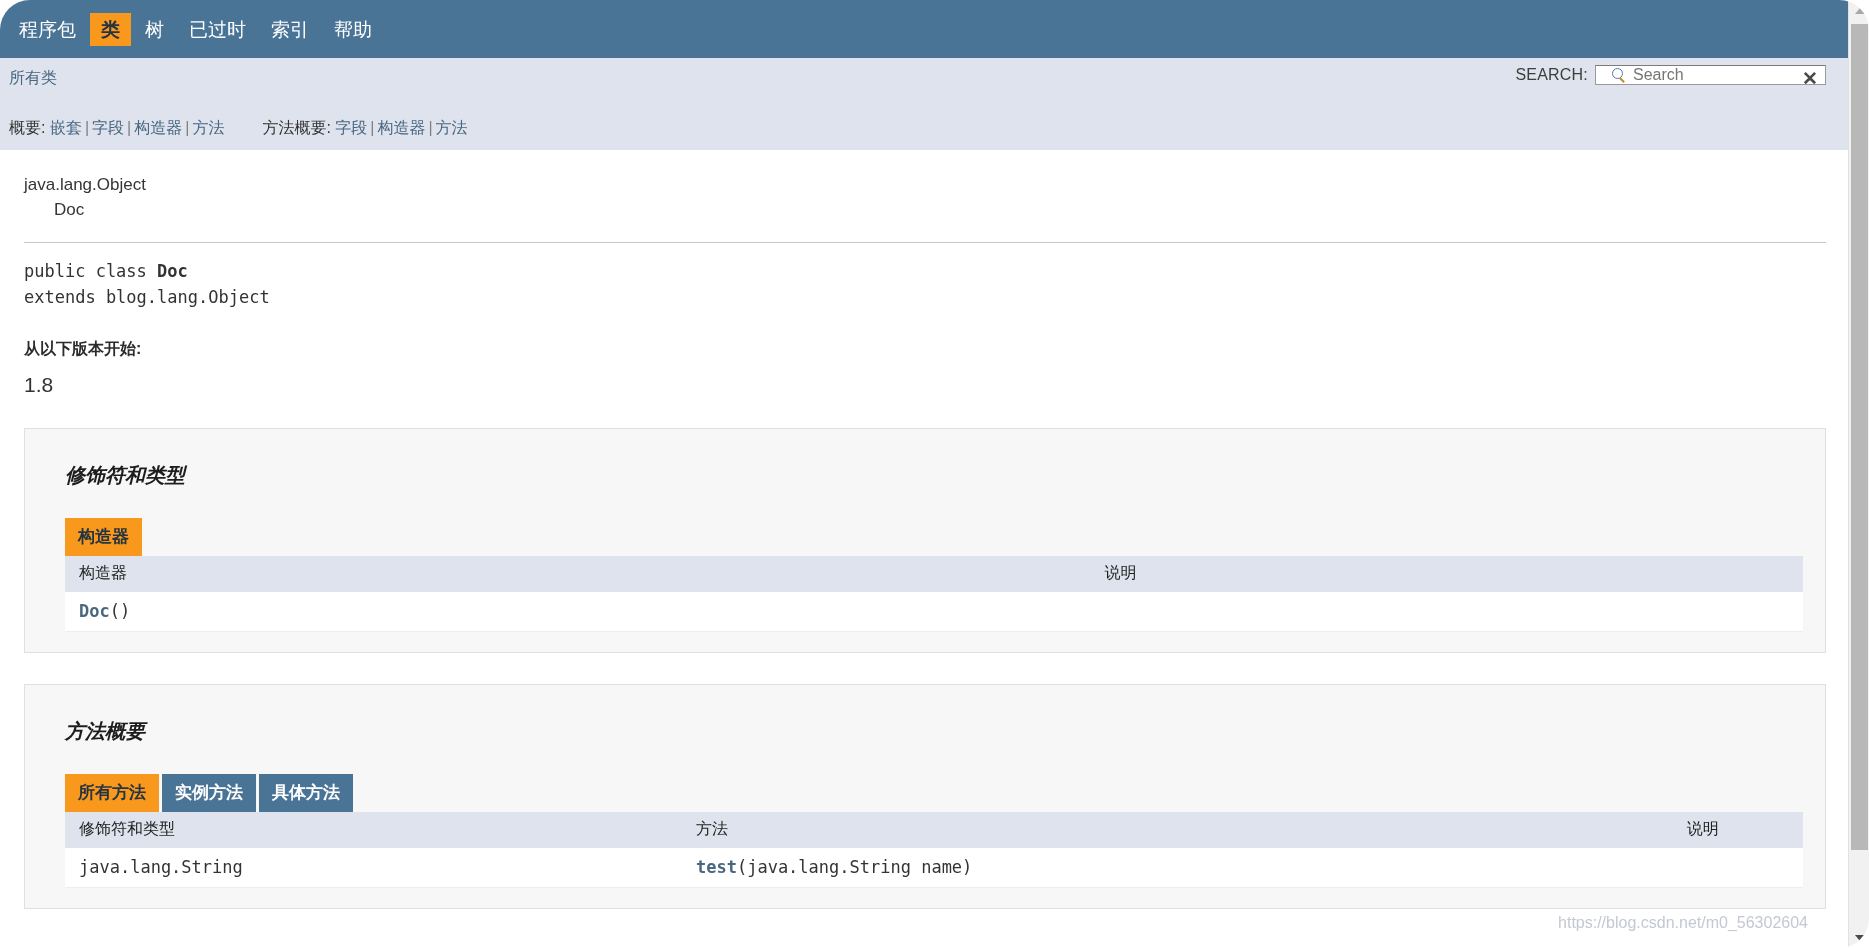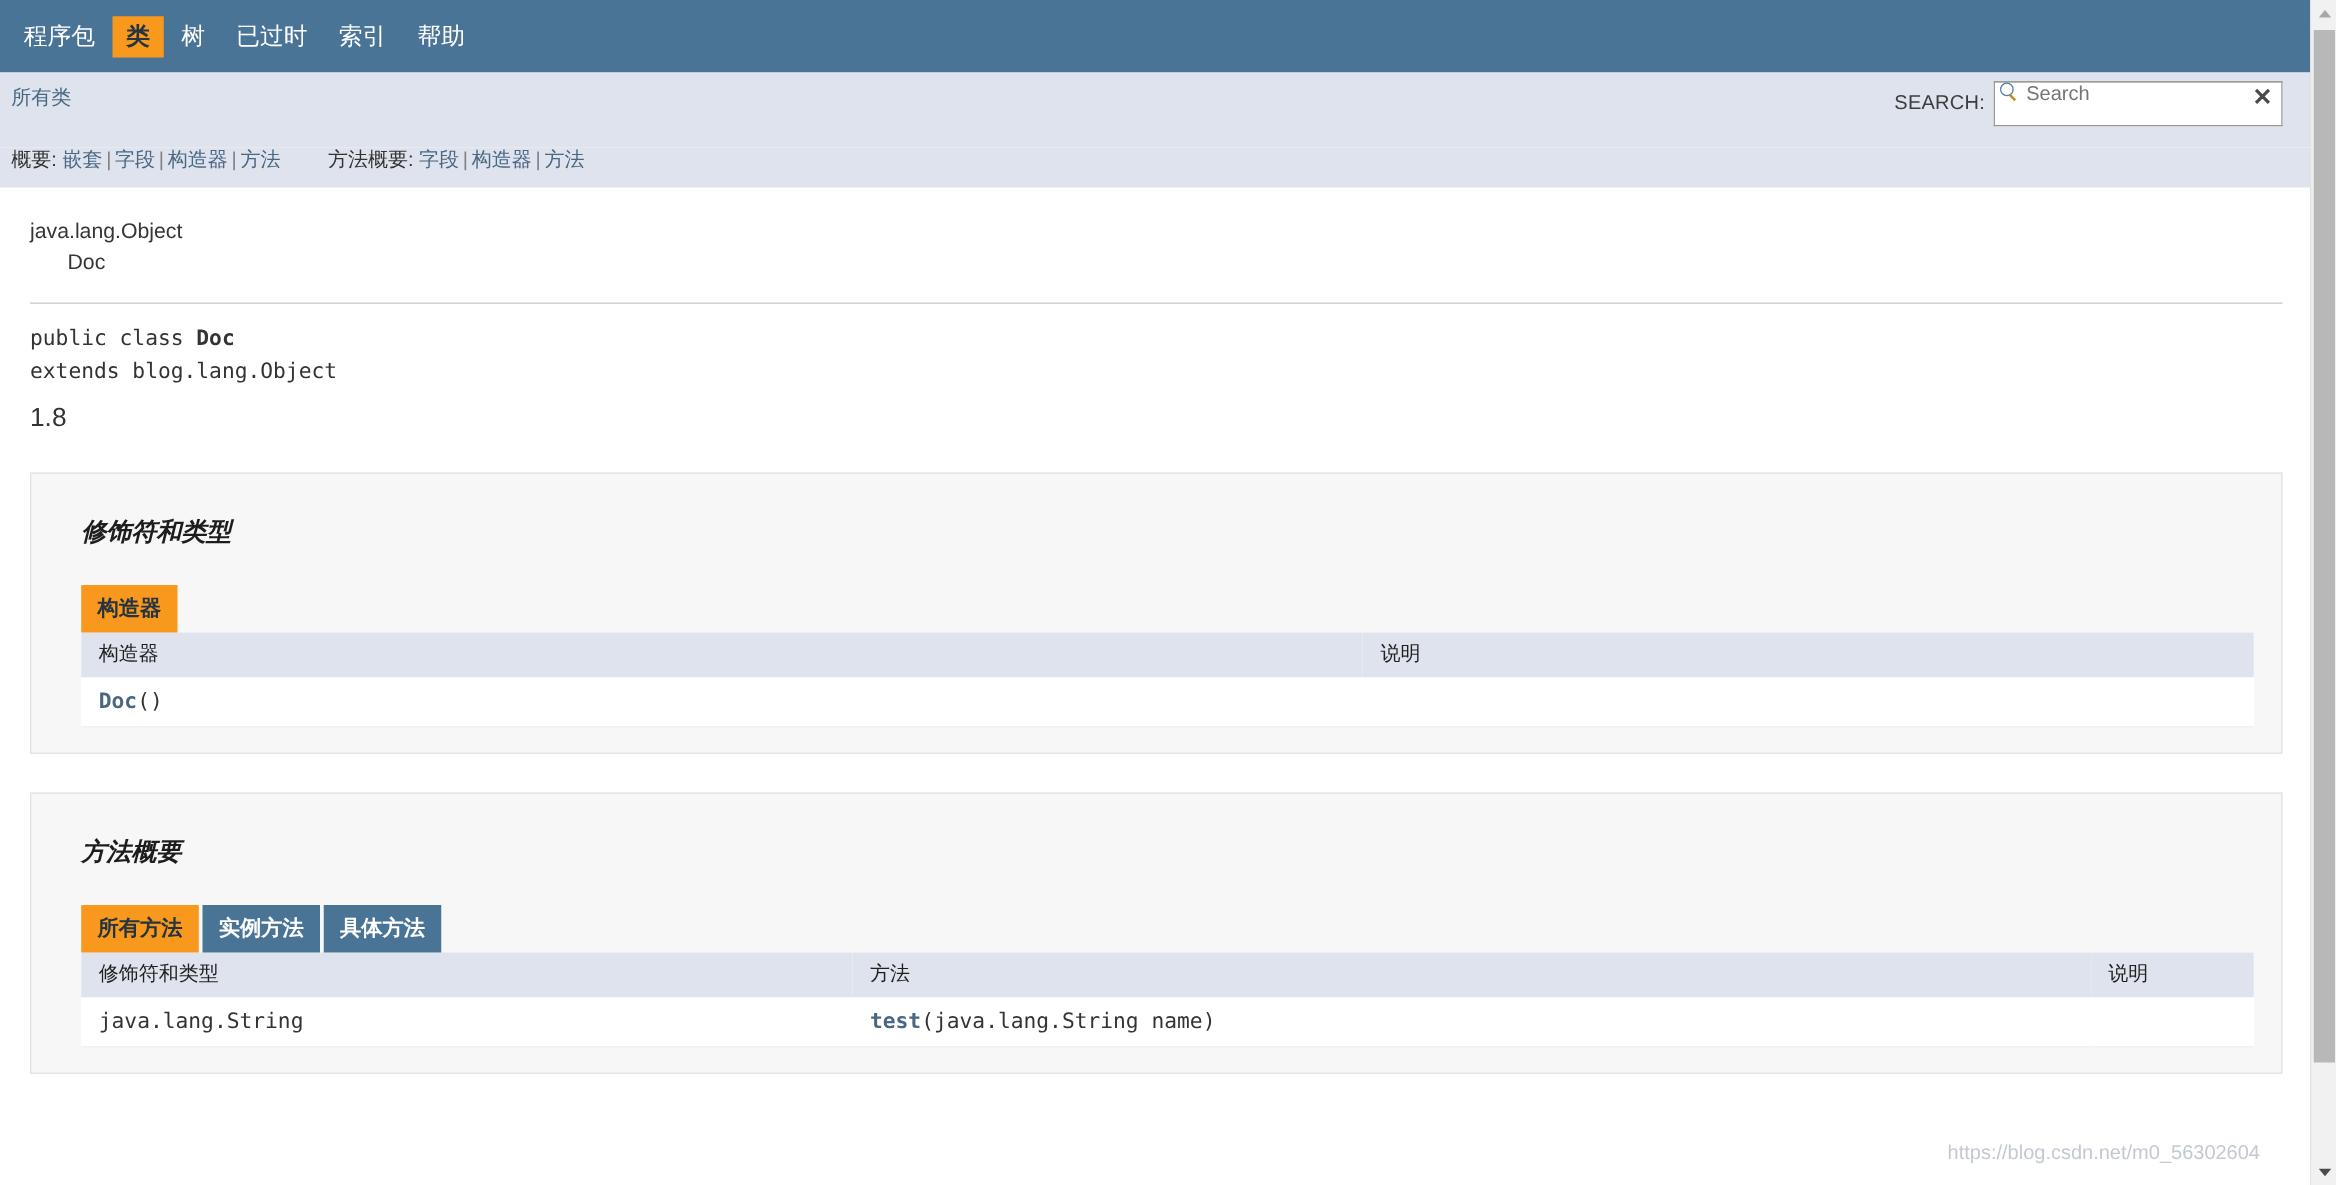--- a/index.html
+++ b/index.html
@@ -9,20 +9,21 @@
     overflow: hidden;
     background: #ffffff;
     font-family: "Liberation Sans", sans-serif;
   }
   .page {
     position: relative;
     width: 1869px;
     height: 948px;
     overflow: hidden;
     background: #ffffff;
+    border-radius: 30px;
   }
   .viewport {
     position: absolute;
     left: 0; top: 0;
     width: 1848px;
     height: 948px;
     overflow: hidden;
     background: #ffffff;
   }
 
@@ -68,27 +69,27 @@
     right: 22px; top: 7px;
     display: flex;
     align-items: center;
     font-size: 16px;
     color: #3d3d3d;
   }
   .search-label { margin-right: 7px; letter-spacing: .2px; }
   .searchbox {
     position: relative;
     width: 231px;
-    height: 36px;
+    height: 20px;
     background: #ffffff;
     border: 1px solid #9a9a9a;
     border-top-color: #7b7b7b;
     display: flex;
-    align-items: flex-start;
-    padding: 0 4px;
+    align-items: center;
+    padding: 0 16px;
   }
   .mag {
     width: 14px; height: 14px;
     position: relative;
     margin-right: 5px;
     flex: 0 0 auto;
   }
   .mag::before {
     content: "";
     position: absolute;
@@ -352,20 +353,21 @@
         <div class="lvl2">Doc</div>
       </div>
 
       <hr class="hrule">
 
       <div class="decl">
         <div><span>public class </span><b>Doc</b></div>
         <div>extends blog.lang.Object</div>
       </div>
 
+      <div class="since-label">从以下版本开始:</div>
       <div class="since-value">1.8</div>
 
       <div class="block">
         <div class="block-title">修饰符和类型</div>
         <div class="tabs">
           <div class="tab active">构造器</div>
         </div>
         <table class="summary">
           <thead>
             <tr>

